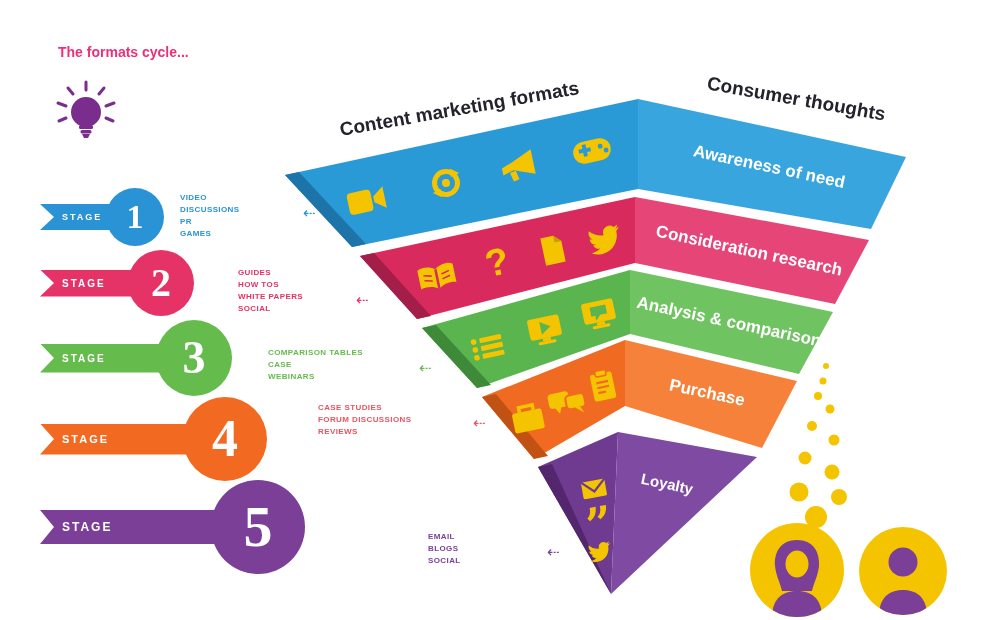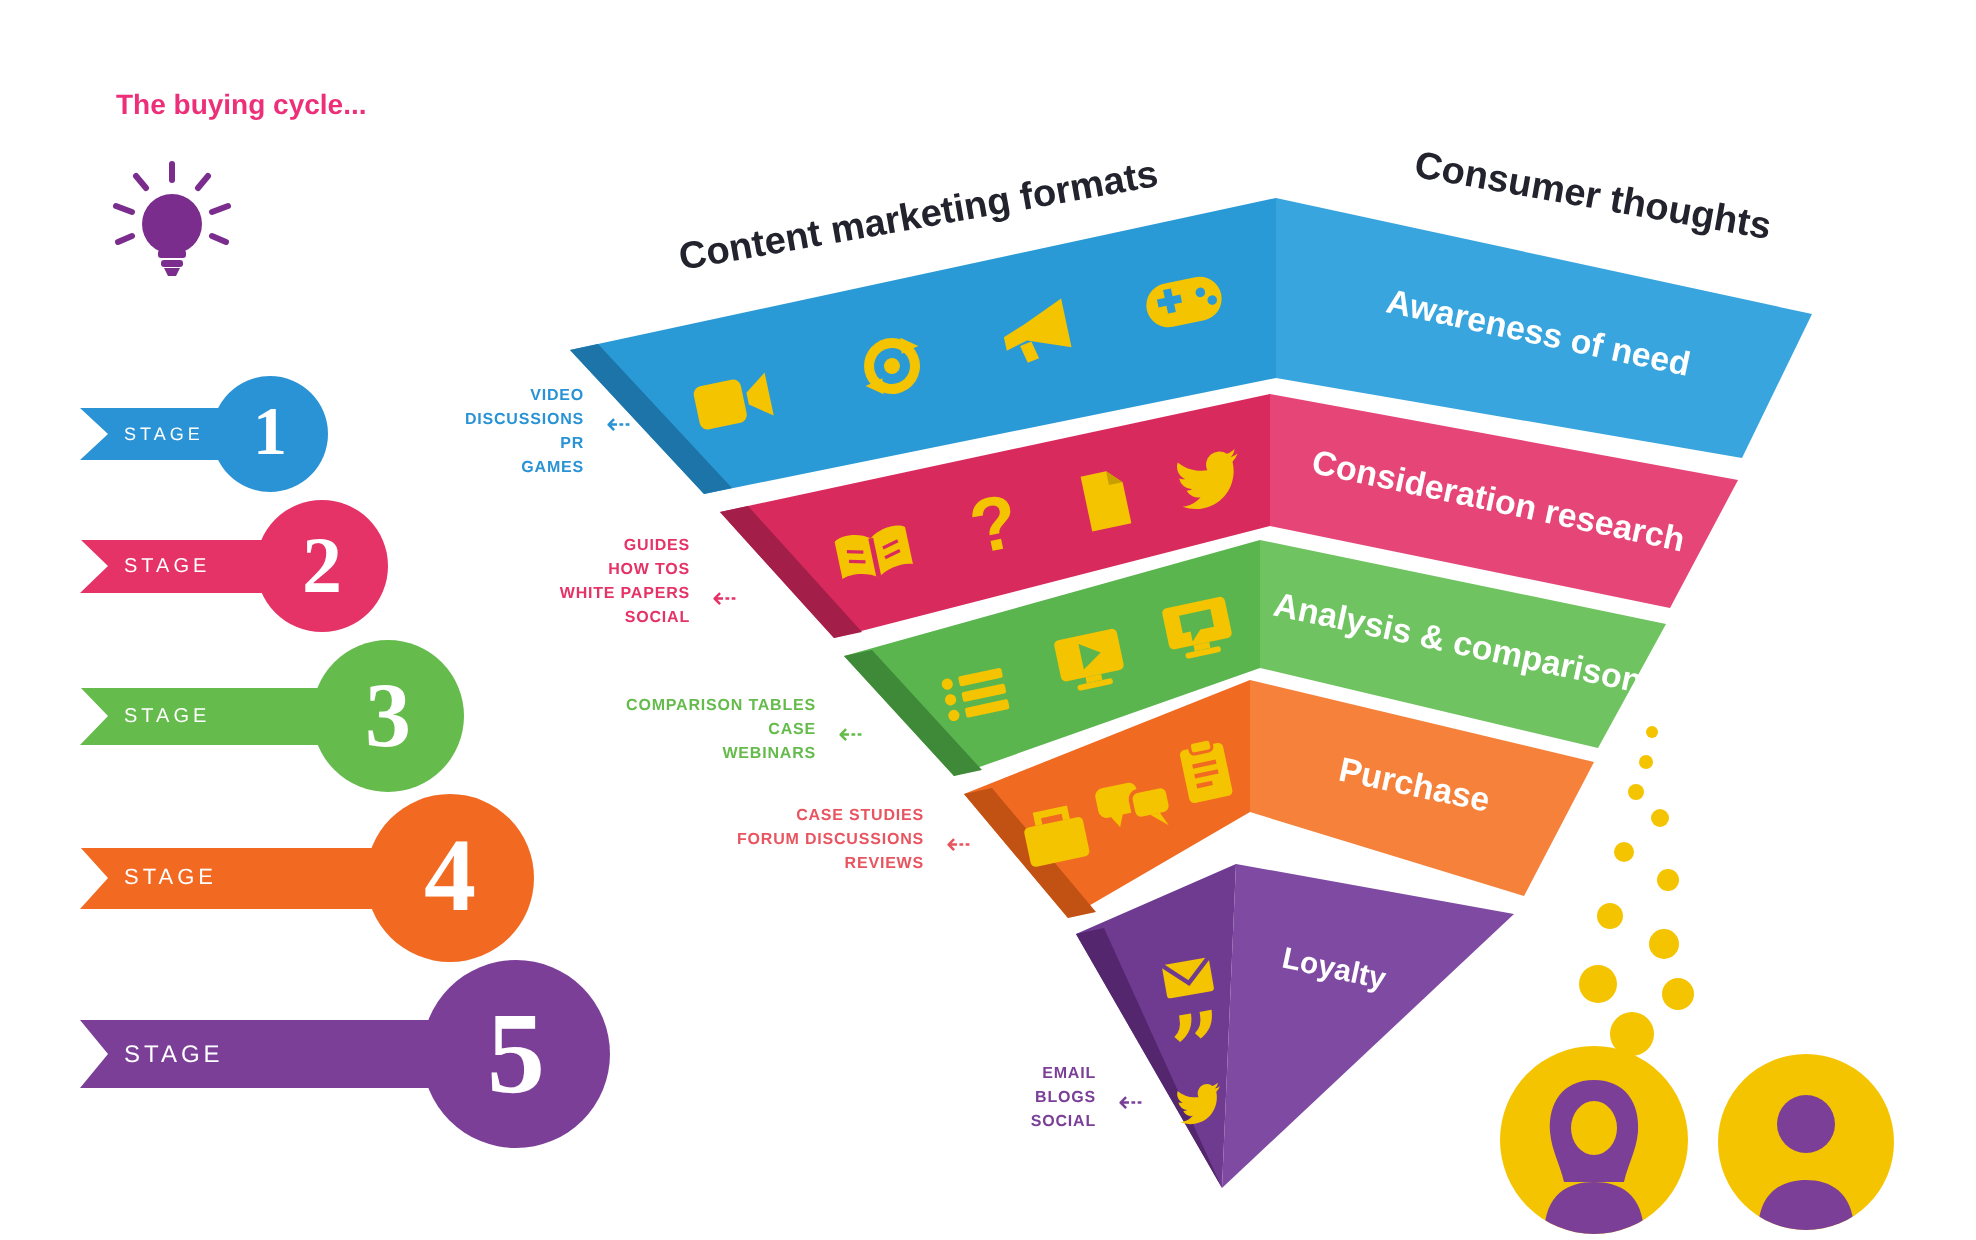--- a/index.html
+++ b/index.html
@@ -6,36 +6,36 @@
   body{font-family:"Liberation Sans",sans-serif;background:#fff}
   .canvas{position:relative;width:988px;height:620px;background:#fff;overflow:hidden}
   .title{position:absolute;left:57px;top:6px;font-size:26px;font-weight:bold;color:#ec1566;letter-spacing:.2px;white-space:nowrap}
   .subtitle{position:absolute;left:58px;top:44px;font-size:14px;font-weight:bold;color:#ed2f7a}
   .col-header{position:absolute;font-size:19px;font-weight:bold;color:#23232e;white-space:nowrap}
   .formats-header{left:338px;top:98px;transform:rotate(-10deg)}
   .thoughts-header{left:706px;top:88px;transform:rotate(10deg)}
 
   .stage{position:absolute;display:flex;align-items:center}
   .ribbon{display:flex;align-items:center;clip-path:polygon(0 0,100% 0,100% 100%,0 100%,14px 50%)}
-  .stage-label{color:#fff;font-weight:normal;letter-spacing:2px;padding-left:22px}
+  .stage-label{color:#fff;font-weight:bold;letter-spacing:2px;padding-left:22px}
   .bubble{border-radius:50%;display:flex;align-items:center;justify-content:center;flex-shrink:0}
   .num{color:#fff;font-family:"Liberation Serif",serif;font-weight:bold;line-height:1}
   .s1{top:188px;left:40px}.s1 .ribbon{width:78px;height:26px;background:#2a93d5;margin-right:-12px}.s1 .bubble{width:58px;height:58px;background:#2a93d5}.s1 .stage-label{font-size:9px}.s1 .num{font-size:34px}
   .s2{top:250px;left:40px}.s2 .ribbon{width:100px;height:27px;background:#e53267;margin-right:-12px}.s2 .bubble{width:66px;height:66px;background:#e53267}.s2 .stage-label{font-size:10px}.s2 .num{font-size:40px}
   .s3{top:320px;left:40px}.s3 .ribbon{width:128px;height:29px;background:#66bb4d;margin-right:-12px}.s3 .bubble{width:76px;height:76px;background:#66bb4d}.s3 .stage-label{font-size:10px}.s3 .num{font-size:46px}
   .s4{top:397px;left:40px}.s4 .ribbon{width:155px;height:31px;background:#f26a22;margin-right:-12px}.s4 .bubble{width:84px;height:84px;background:#f26a22}.s4 .stage-label{font-size:11px}.s4 .num{font-size:52px}
   .s5{top:480px;left:40px}.s5 .ribbon{width:183px;height:34px;background:#7b3f98;margin-right:-12px}.s5 .bubble{width:94px;height:94px;background:#7b3f98}.s5 .stage-label{font-size:12px}.s5 .num{font-size:58px}
 
-  .formats{position:absolute;text-align:right;font-weight:bold;font-size:8px;line-height:12px;letter-spacing:.4px}
+  .formats{position:absolute;text-align:left;font-weight:bold;font-size:8px;line-height:12px;letter-spacing:.4px}
   .formats .arrow{position:absolute;font-size:15px;line-height:1;font-weight:normal}
   .g1{left:180px;top:192px;width:112px;color:#2a93d5}.g1 .arrow{right:-24px;top:13px}
   .g2{left:238px;top:267px;width:107px;color:#e53267}.g2 .arrow{right:-24px;top:25px}
   .g3{left:268px;top:347px;width:140px;color:#66bb4d}.g3 .arrow{right:-24px;top:13px}
   .g4{left:318px;top:402px;width:144px;color:#e85560}.g4 .arrow{right:-24px;top:13px}
-  .g5{left:440px;top:531px;width:108px;color:#7b3f98}.g5 .arrow{right:-24px;top:13px}
+  .g5{left:428px;top:531px;width:108px;color:#7b3f98}.g5 .arrow{right:-24px;top:13px}
 
   .funnel-svg{position:absolute;left:0;top:0}
   .fl{font-size:17px;font-weight:bold;fill:#fff;font-family:"Liberation Sans",sans-serif}
   .fl-sm{font-size:15px}
 </style>
 </head>
 <body>
 
 <div class="canvas">
 
@@ -206,21 +206,21 @@
     </g>
     <g transform="translate(903 571)">
       <circle r="44" fill="#f5c400"></circle>
       <g clip-path="url(#clipM)">
         <circle cx="0" cy="-9" r="14.5" fill="#7b3f98"></circle>
         <path d="M -24 45 C -24 25 -12 19 0 19 C 12 19 24 25 24 45 Z" fill="#7b3f98"></path>
       </g>
     </g>
   </svg>
 
-  <div class="subtitle">The buying cycle...</div>
+  <div class="subtitle">The formats cycle...</div>
   <div class="col-header formats-header">Content marketing formats</div>
   <div class="col-header thoughts-header">Consumer thoughts</div>
 
   <div class="stage s1">
     <div class="ribbon">
         <span class="stage-label">STAGE</span>
       </div>
     <div class="bubble">
         <span class="num">1</span>
       </div>

